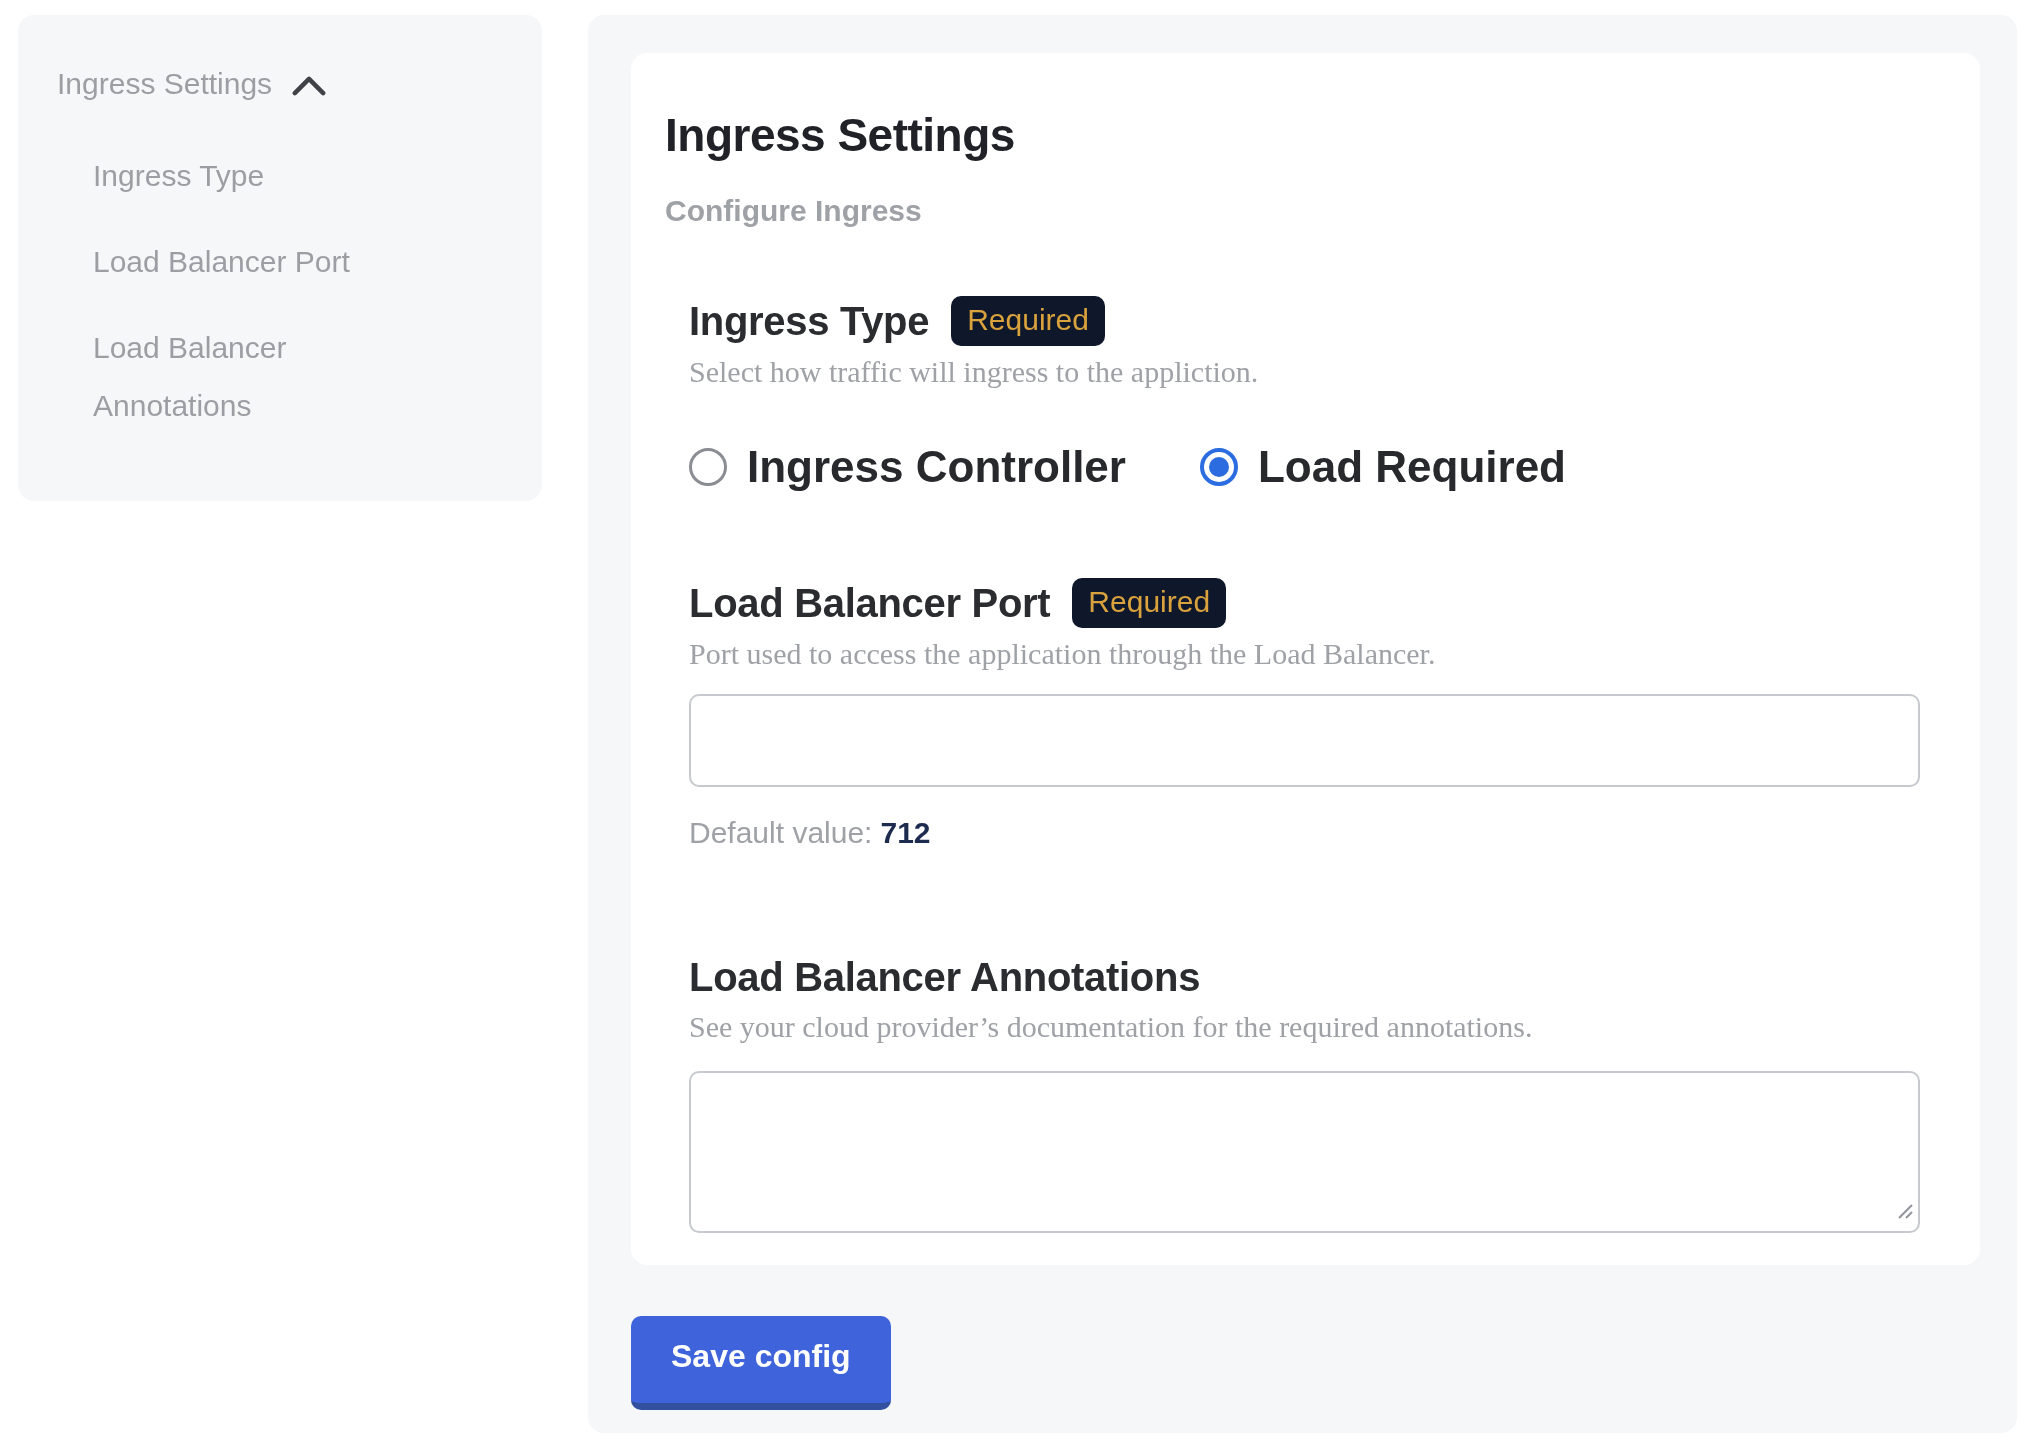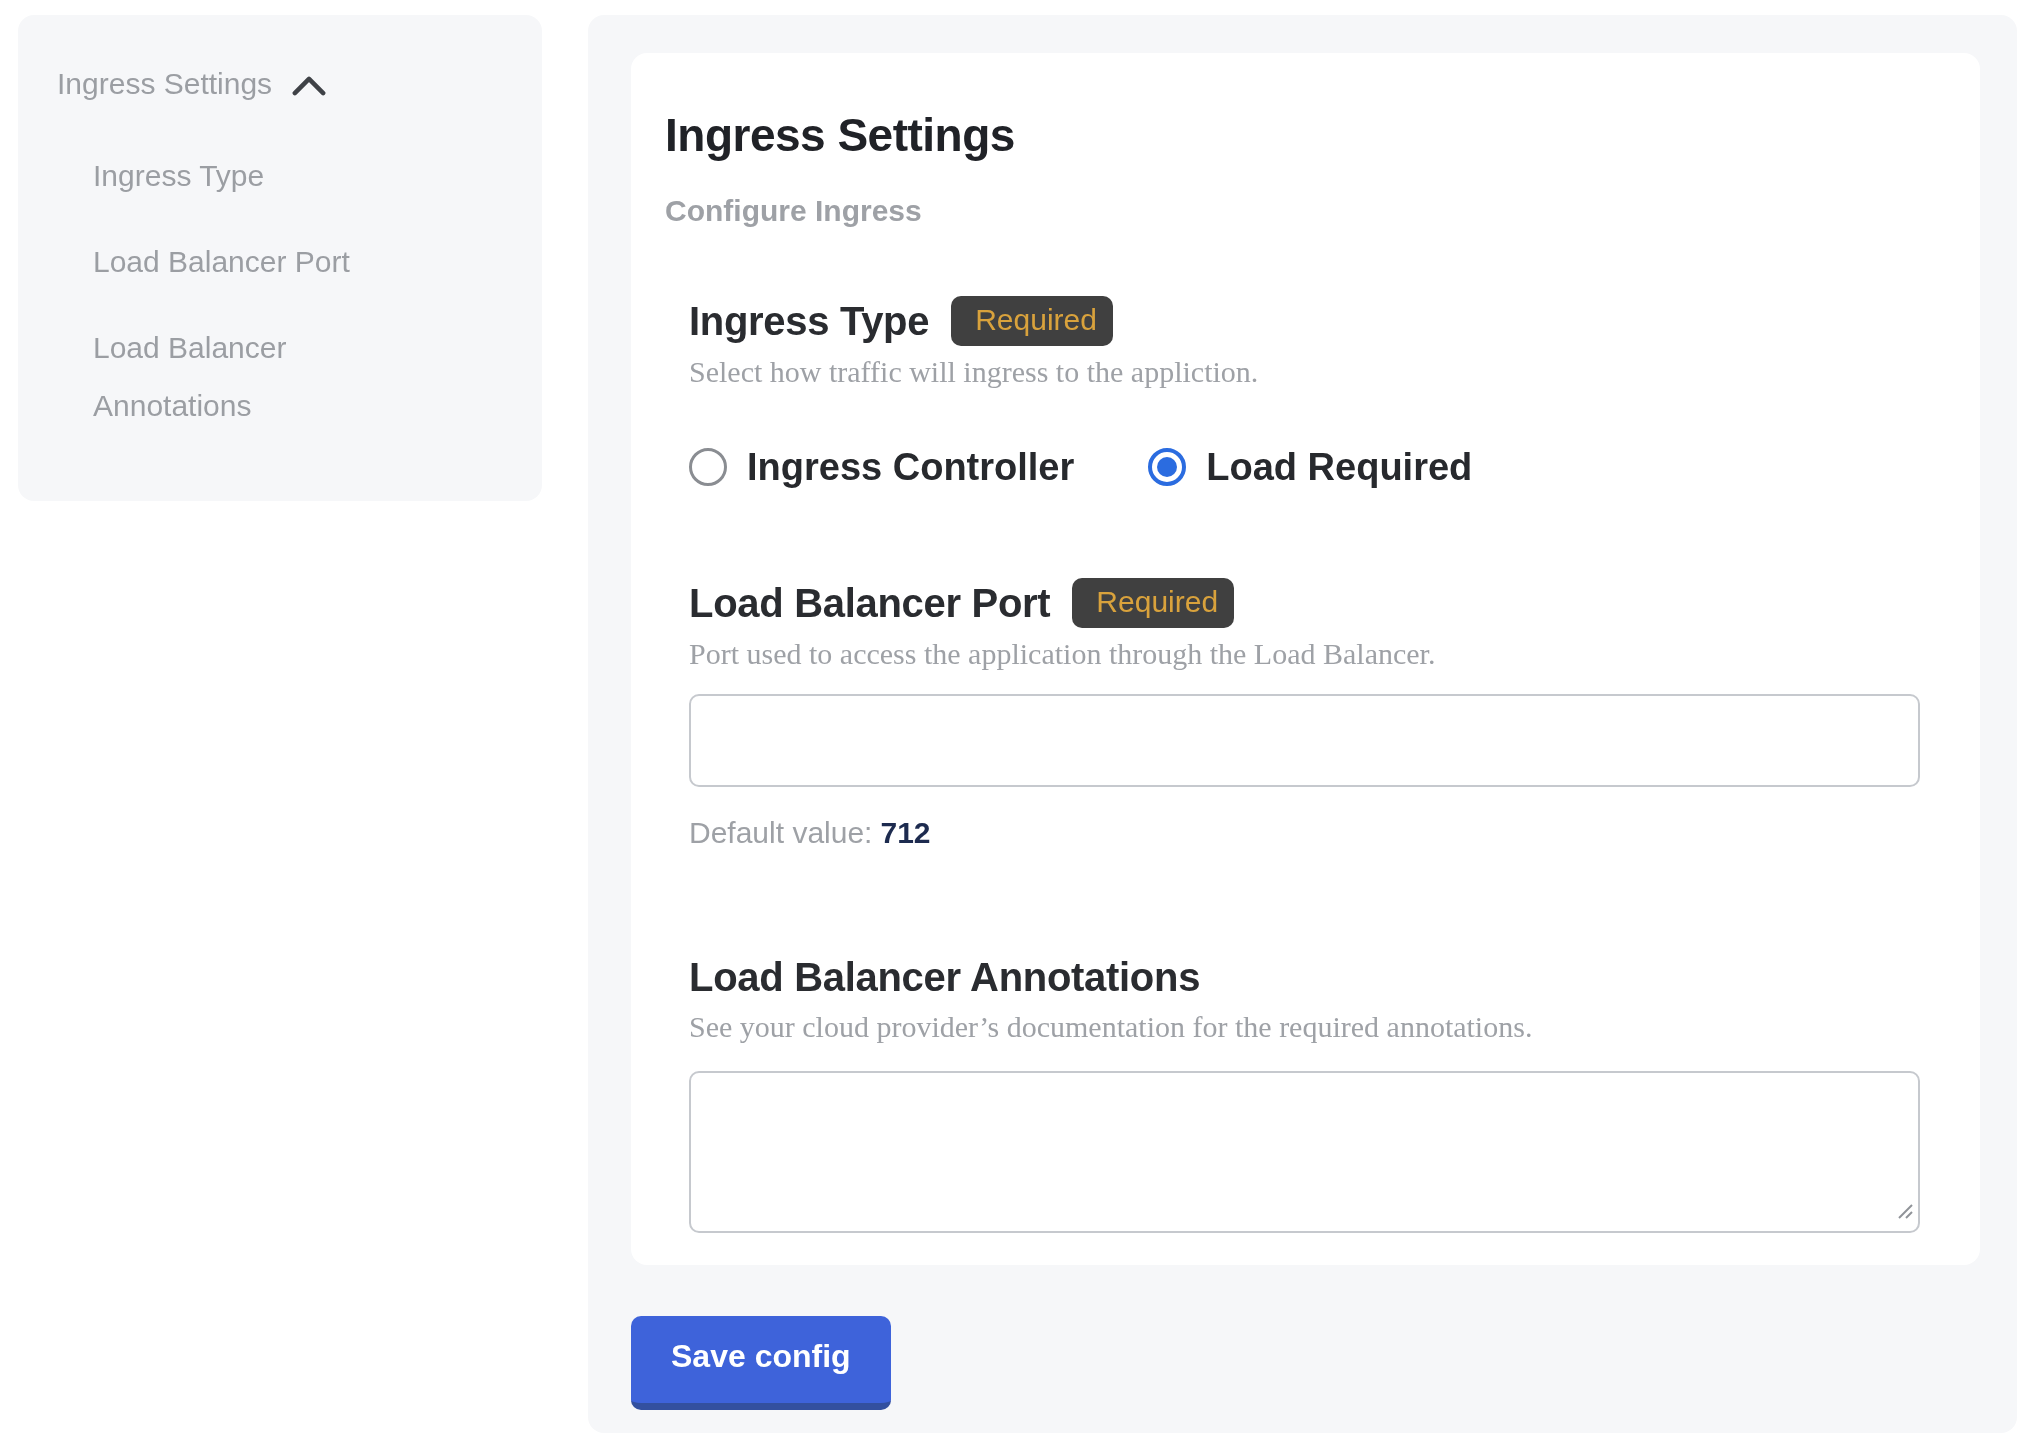--- a/index.html
+++ b/index.html
@@ -87,25 +87,25 @@
     gap: 22px;
   }
   .section-title {
     font-size: 40px;
     line-height: 48px;
     font-weight: 700;
     color: #2a2c30;
     letter-spacing: -0.3px;
   }
   .required-badge {
-    background: #404040;
+    background: #0f172a;
     color: #d9a23c;
     font-size: 30px;
     line-height: 34px;
-    padding: 7px 16px 9px 24px;
+    padding: 7px 16px 9px 16px;
     border-radius: 10px;
   }
   .section-desc {
     margin-top: 6px;
     font-size: 30px;
     line-height: 40px;
     color: #9ea1a6;
     font-family: Liberation Serif, serif;
   }
 
@@ -135,21 +135,21 @@
   .radio-circle.selected {
     border: 4px solid #2b6ce0;
   }
   .radio-circle.selected::after {
     content: "";
     width: 20px; height: 20px;
     border-radius: 50%;
     background: #2b6ce0;
   }
   .radio-label {
-    font-size: 38px;
+    font-size: 44px;
     line-height: 46px;
     font-weight: 600;
     color: #27292d;
   }
 
   
   .text-input {
     display: block;
     margin-top: 20px;
     width: 100%;

